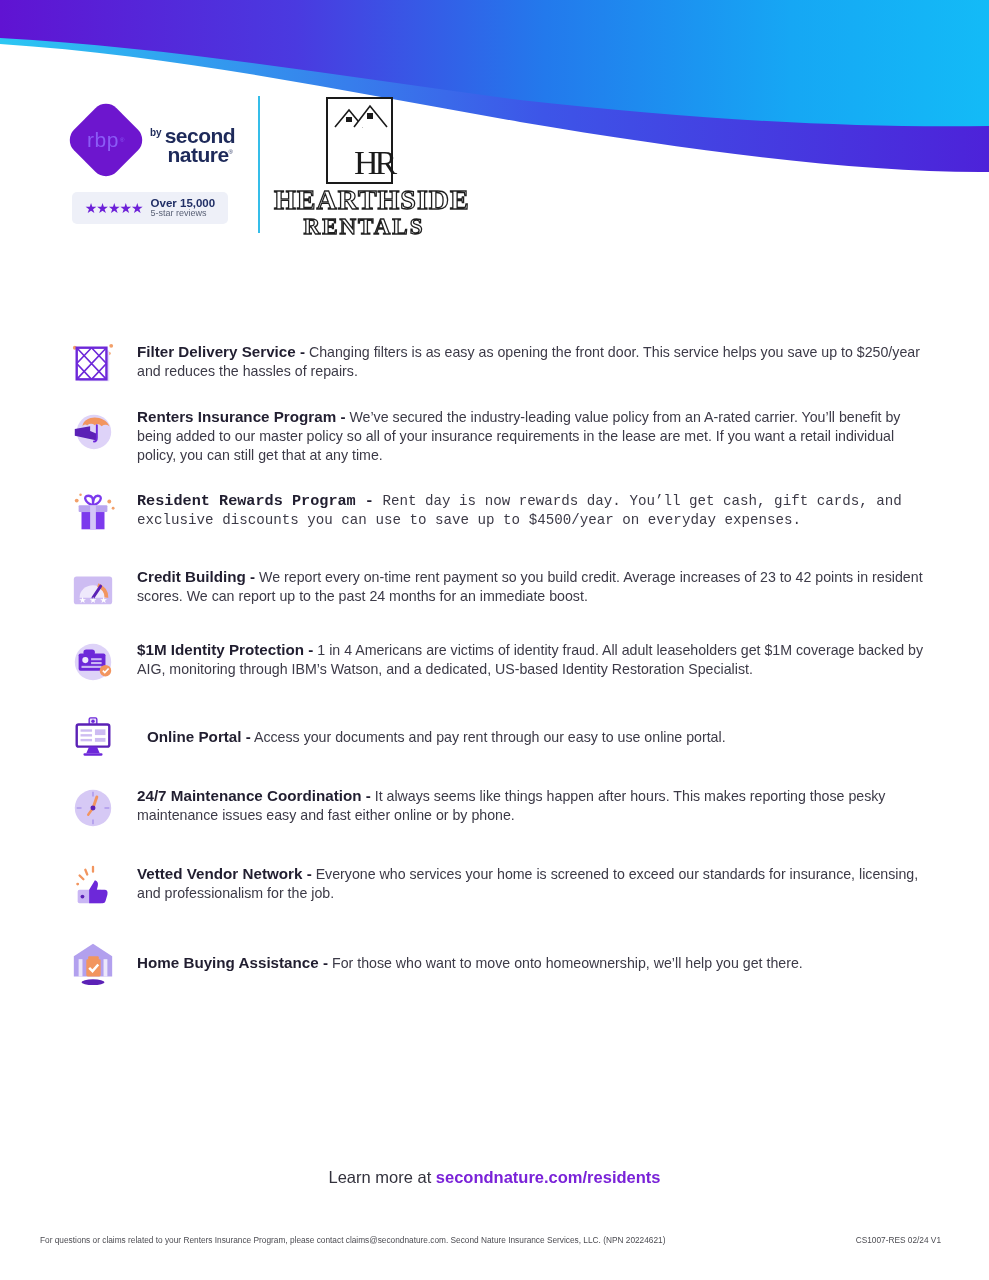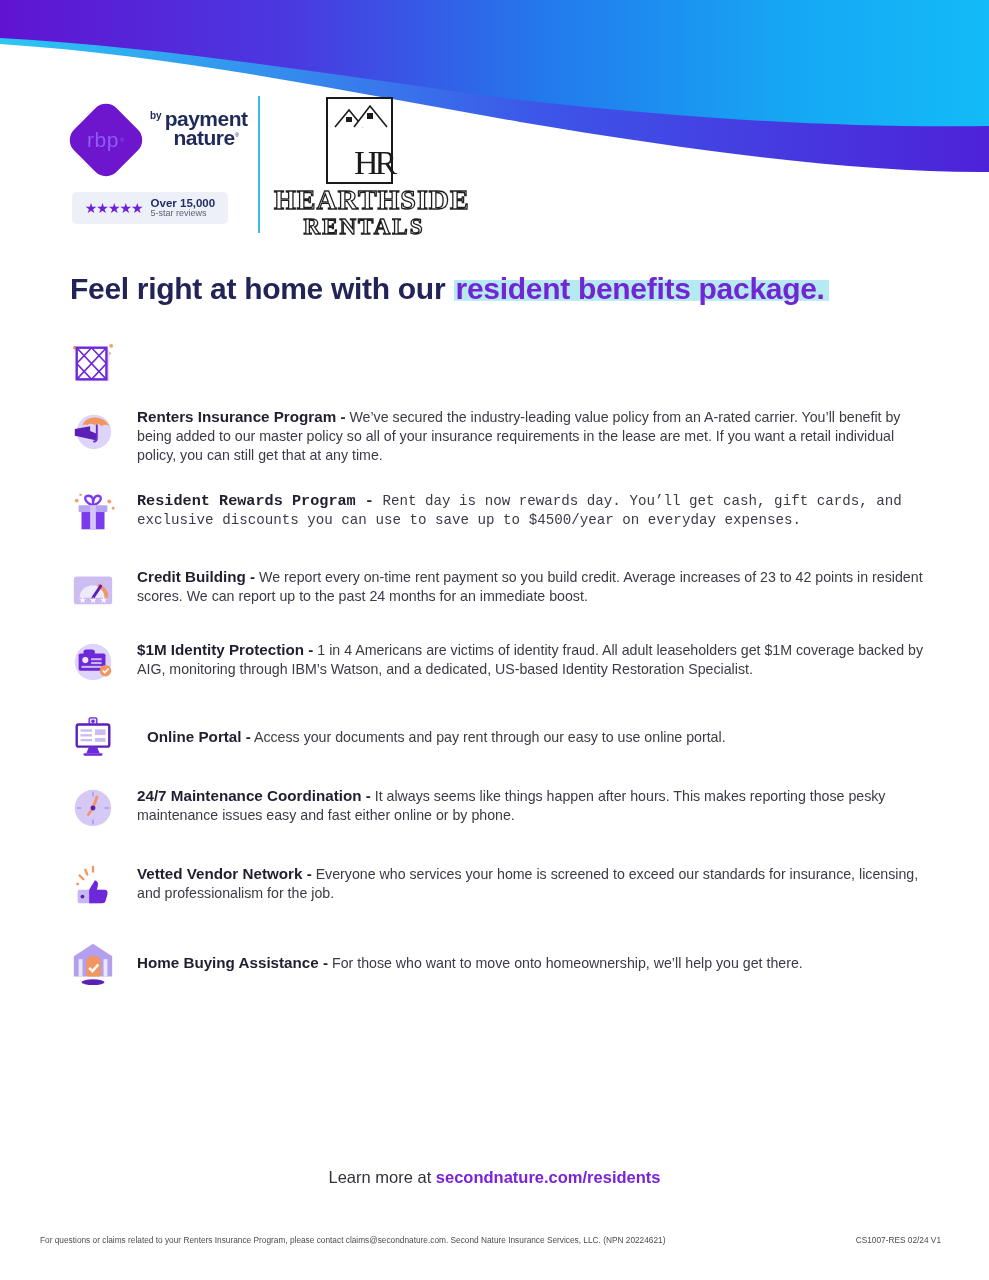--- a/index.html
+++ b/index.html
@@ -10,21 +10,21 @@
   
   .wave-wrap { position:absolute; top:0; left:0; width:989px; height:190px; }
 
   
   .rbp-lockup { position:absolute; left:72px; top:98px; width:68px; height:84px; }
   .rbp-teal { position:absolute; left:7px; top:17px; width:54px; height:54px; background:#3fd0d2; border-radius:10px; transform:rotate(45deg); }
   .rbp-purple { position:absolute; left:4px; top:12px; width:60px; height:60px; background:#6d16ce; border-radius:15px; transform:rotate(45deg); }
   .rbp-text { position:absolute; left:0; top:0; width:68px; height:84px; display:flex; align-items:center; justify-content:center; color:#8b5cf6; font-weight:normal; font-size:21px; letter-spacing:0.5px; }
   .rbp-text sup { font-size:6px; margin-left:1px; }
 
-  .by-brand { position:absolute; left:150px; top:109px; display:flex; color:#1e2a5a; }
+  .by-brand { position:absolute; left:150px; top:126px; display:flex; color:#1e2a5a; }
   .by-brand .by { font-size:10px; margin-top:1px; margin-right:3px; font-weight:600; }
   .brand-stack { text-align:center; font-weight:800; font-size:21px; line-height:0.92; letter-spacing:-0.5px; }
   .brand-stack sup { font-size:6px; font-weight:400; }
 
   .review-card { position:absolute; left:72px; top:192px; width:156px; height:32px; background:#eef0f8; border-radius:5px; display:flex; align-items:center; justify-content:center; gap:8px; }
   .review-stars { color:#6d21d8; font-size:14px; letter-spacing:-1px; line-height:1; }
   .review-text { line-height:1.1; }
   .review-line1 { font-size:11.5px; font-weight:700; color:#212f66; }
   .review-line2 { font-size:9px; color:#5b6277; }
 
@@ -91,21 +91,21 @@
     <div class="rbp-purple"></div>
     <div class="rbp-text">
         <span>rbp</span>
         <sup>®</sup>
       </div>
   </div>
 
   <div class="by-brand">
     <span class="by">by</span>
     <div class="brand-stack">
-      <div>payment</div>
+      <div>second</div>
       <div><span>nature</span><sup>®</sup></div>
     </div>
   </div>
 
   <div class="review-card">
     <span class="review-stars">★★★★★</span>
     <span class="review-text">
       <div class="review-line1">Over 15,000</div>
       <div class="review-line2">5-star reviews</div>
     </span>
@@ -120,36 +120,33 @@
       <rect x="14" y="15" width="6" height="5" fill="#1a1a1a"></rect>
       <rect x="35" y="11" width="6" height="6" fill="#1a1a1a"></rect>
     </svg>
     <div class="hr-monogram">HR</div>
   </div>
   <div class="hr-name">
     <div class="hr-name-1">HEARTHSIDE</div>
     <div class="hr-name-2">RENTALS</div>
   </div>
 
-  <h1 class="headline">
-    <span class="hl-prefix">Feel right at home with our</span>
-    <span class="hl-highlight">resident benefits package.</span>
-  </h1>
 
   <div class="benefit b1">
     <span class="icon">
       <svg viewBox="0 0 48 48" width="46" height="46">
         <circle cx="5" cy="7" r="2" fill="#f2a06a"></circle>
           <circle cx="43" cy="5" r="2" fill="#f2a06a"></circle>
           <circle cx="41" cy="13" r="1.5" fill="#f2a06a"></circle>
         <rect x="10" y="10" width="31" height="32" fill="#e2d9f9"></rect>
         <rect x="7" y="7" width="31" height="33" fill="#ffffff" stroke="#6d28d9" stroke-width="2.5"></rect>
         <path d="M7,7 L38,40 M38,7 L7,40 M22.5,7 L7,23.5 M22.5,7 L38,23.5 M7,23.5 L22.5,40 M38,23.5 L22.5,40" stroke="#6d28d9" stroke-width="1.7" fill="none"></path>
       </svg>
     </span>
+    <p class="benefit-text"><strong>Filter Delivery Service -</strong> <span>Changing filters is as easy as opening the front door. This service helps you save up to $250/year and reduces the hassles of repairs.</span></p>
   </div>
 
   <div class="benefit b2">
     <span class="icon">
       <svg viewBox="0 0 48 48" width="46" height="46">
         <circle cx="25" cy="27" r="18" fill="#ded3f8"></circle>
         <path d="M5,24 L21,21 L21,26 L28,29 L28,36 L5,31 Z" fill="#5b21b6"></path>
         <path d="M13,21 C15,9 36,9 41,21 Q37,18 33,21 Q29,17 26,20 Q22,17 18,20 Q15,18 13,21 Z" fill="#f2955f"></path>
         <path d="M28,20 V33 q0,4 -3,4" stroke="#6d28d9" stroke-width="2" fill="none" stroke-linecap="round"></path>
       </svg>

